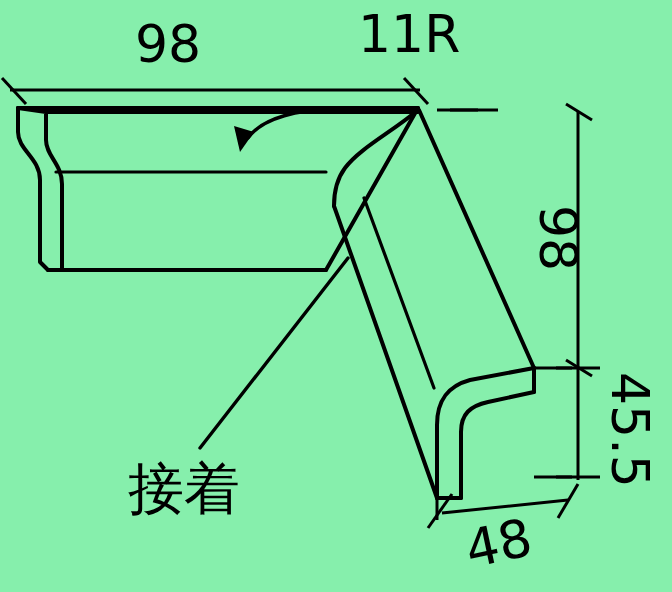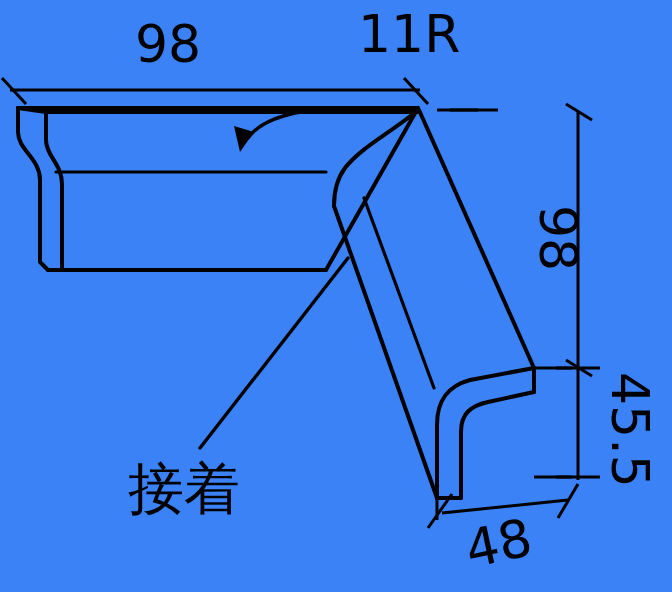--- a/index.html
+++ b/index.html
@@ -7,21 +7,21 @@
     padding: 0;
     background: #ffffff;
   }
   body {
     font-family: "Liberation Sans", sans-serif;
   }
   #drawing-root {
     position: relative;
     width: 672px;
     height: 592px;
-    background: #3b82f6;
+    background: #86efac;
     overflow: hidden;
   }
   #drawing-root svg {
     display: block;
     width: 672px;
     height: 592px;
   }
   .part-line {
     fill: none;
     stroke: #000000;

